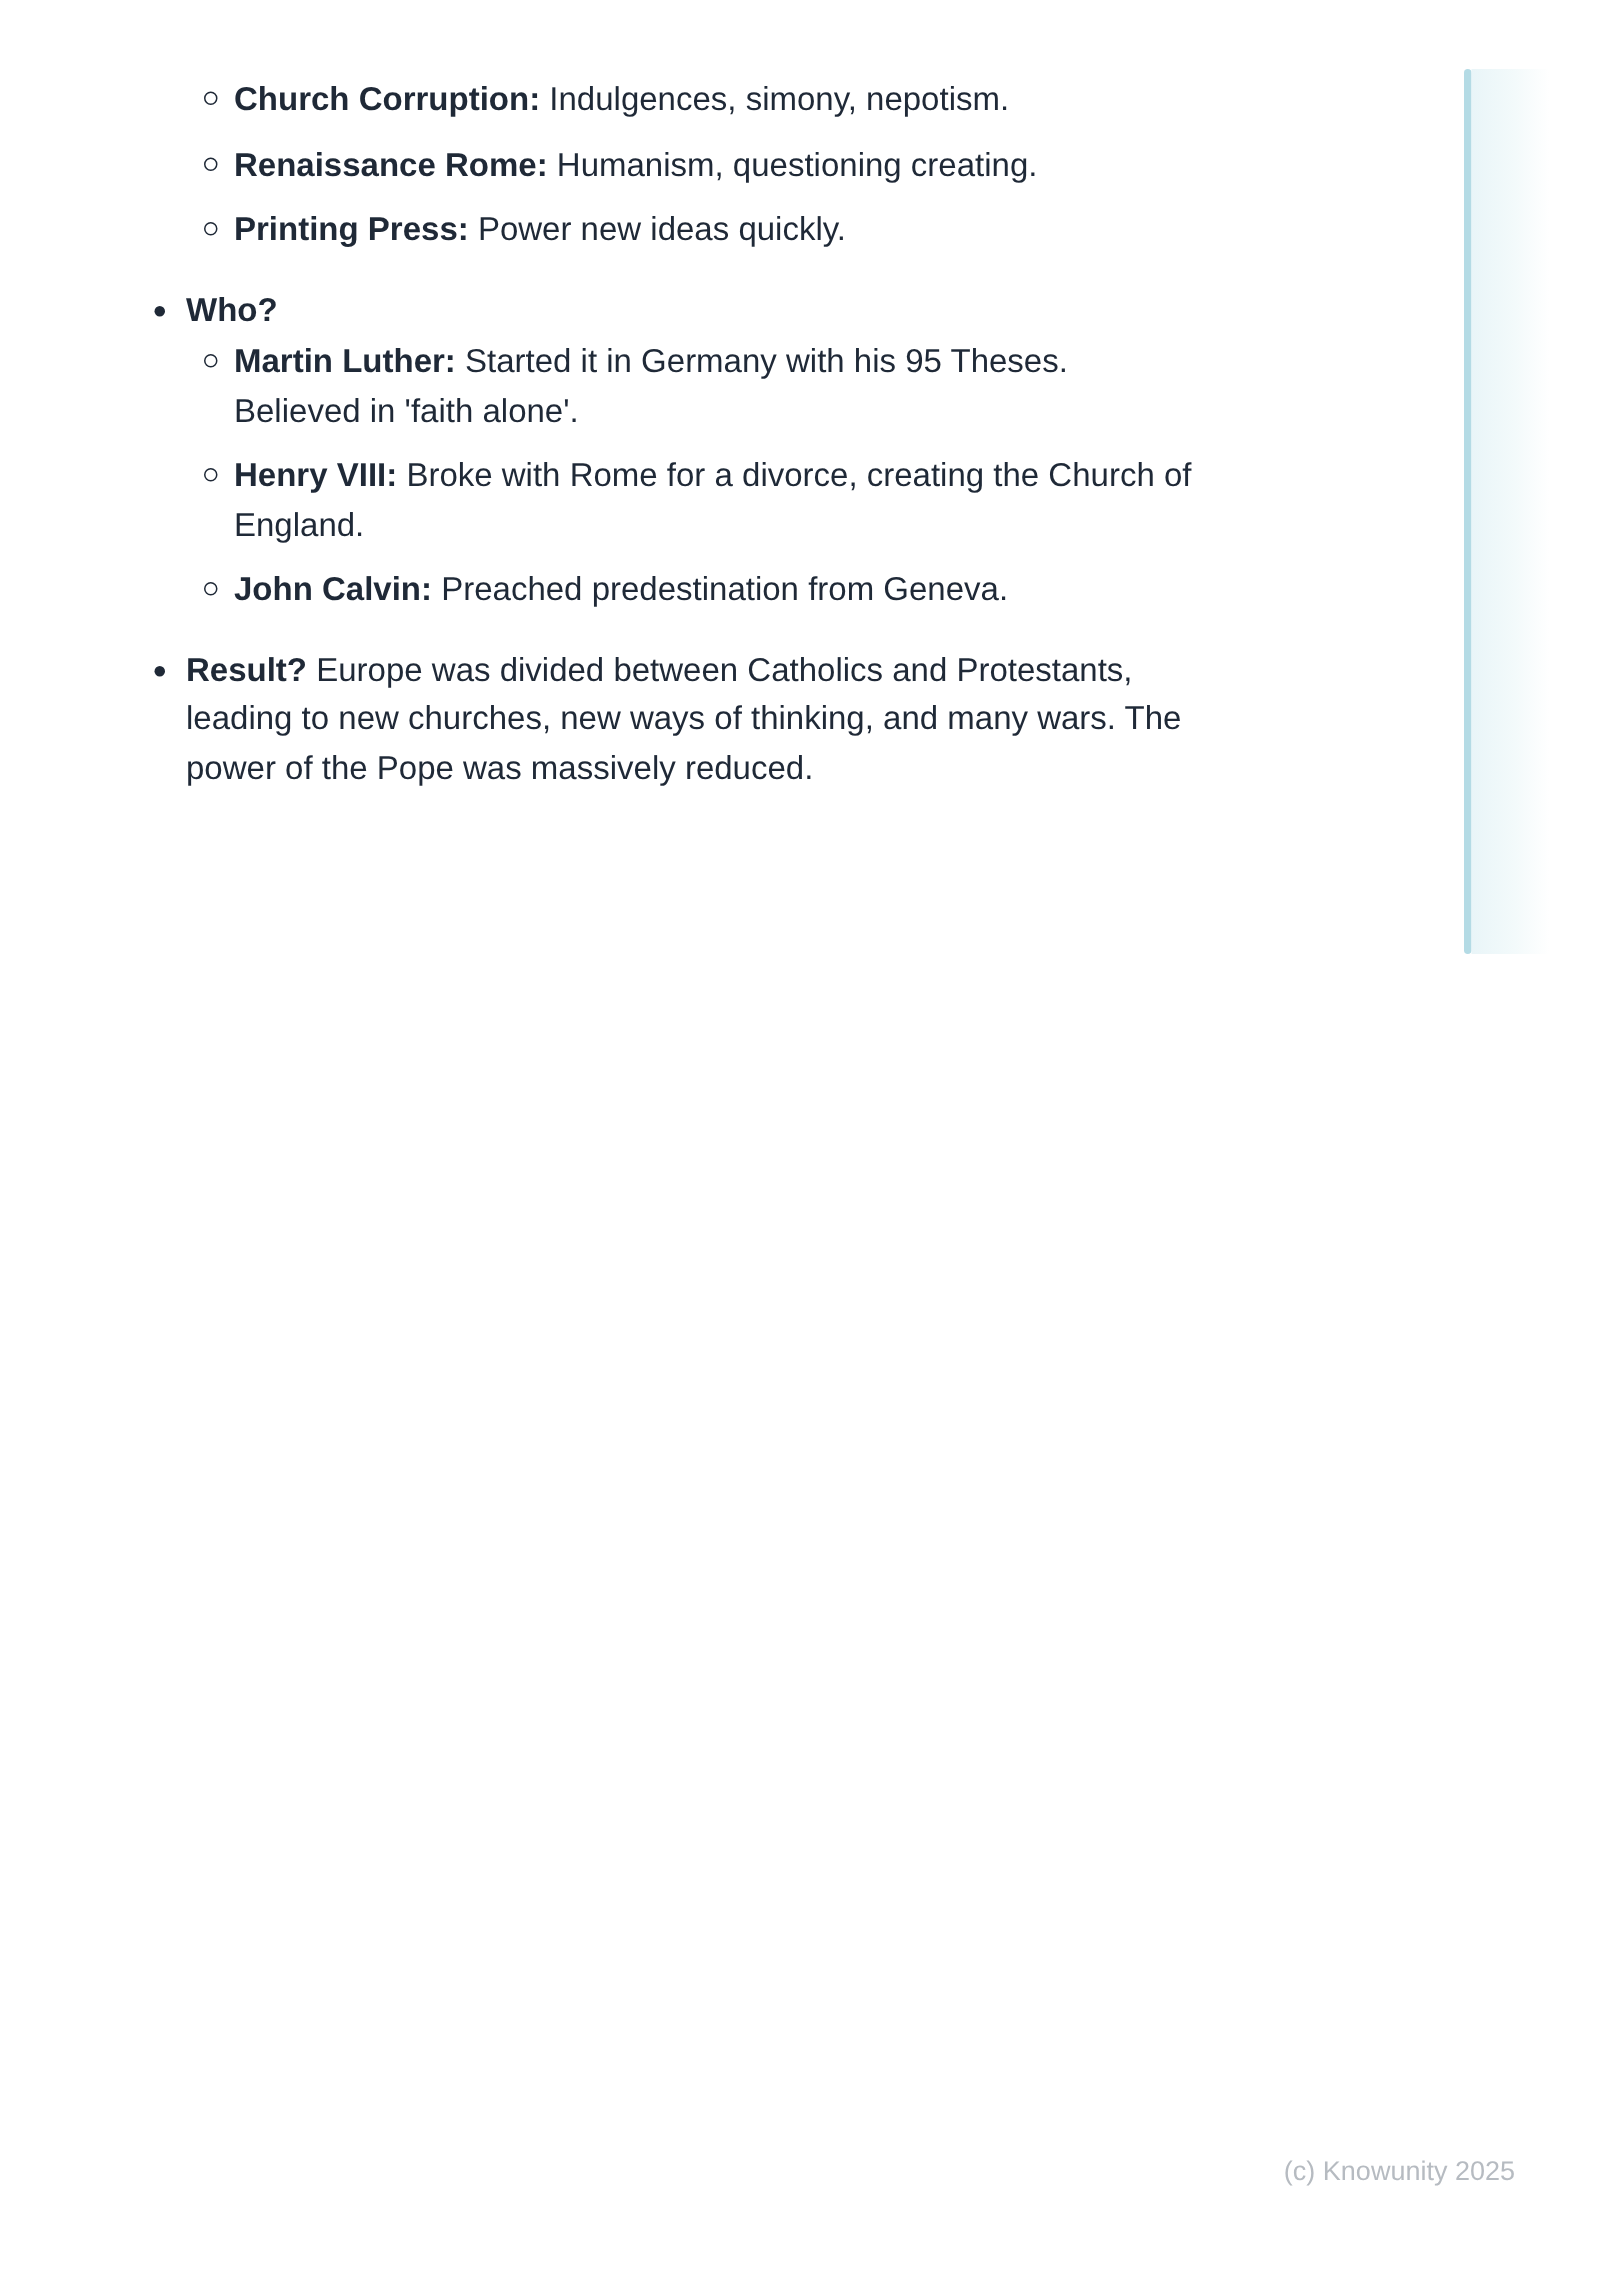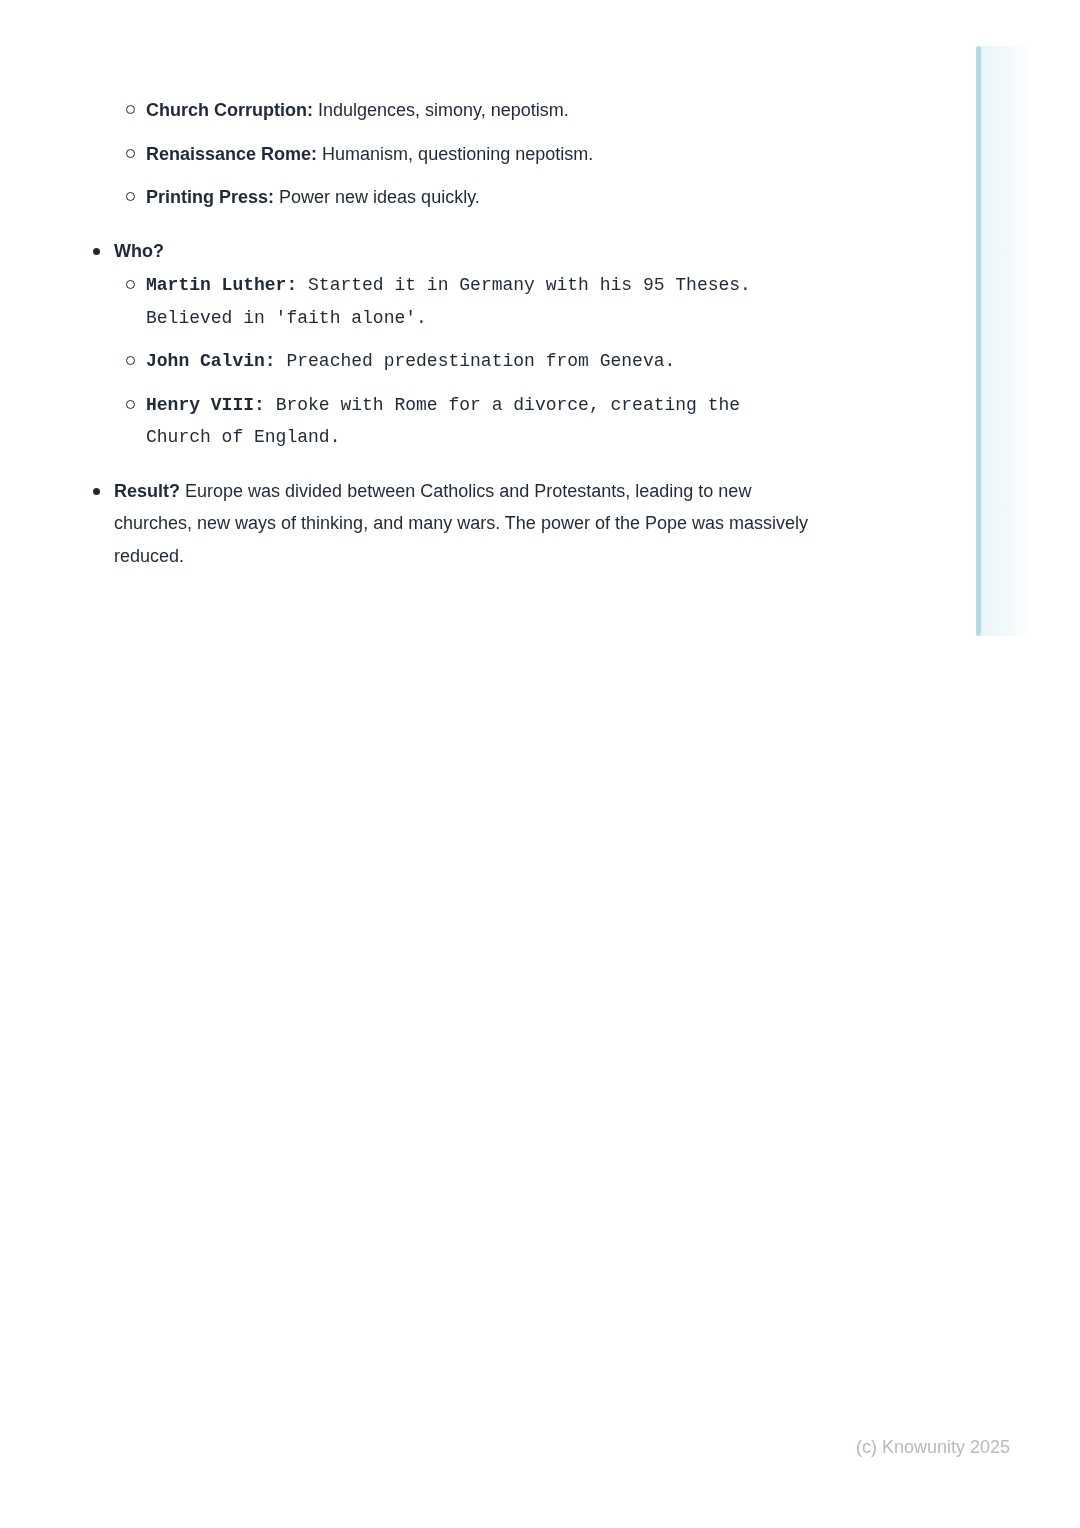--- a/index.html
+++ b/index.html
@@ -18,26 +18,25 @@
     color: var(--text-color, #1f2937);
     overflow: hidden;
   }
   .page {
     position: absolute;
     inset: 0;
     background: #ffffff;
   }
   .content {
     position: absolute;
-    left: 114px;
+    left: 124px;
     top: 50px;
     width: 700px;
-    font-size: 18px;
+    font-size: 22px;
     line-height: 32.5px;
-    margin-top: 44px;
   }
   ul { list-style: none; }
   li { position: relative; }
   strong.term { font-weight: 700; }
 
   
   .sub-list { margin-left: 32px; }
   .sub-list > li { width: 645px; }
   .sub-list > li + li { margin-top: 11px; }
   .sub-list > li::before {
@@ -61,21 +60,21 @@
   .main-list > li::before {
     content: "";
     position: absolute;
     left: -21px;
     top: 13px;
     width: 7px;
     height: 7px;
     border-radius: 50%;
     background: var(--text-color, #1f2937);
   }
-  .main-list .sub-list { margin-top: 2px; font-family: Liberation Mono, monospace; }
+  .main-list .sub-list { margin-top: 2px; }
   .main-item { width: 700px; }
 
   
   .side-decoration {
     position: absolute;
     left: 976px;
     top: 46px;
     width: 57px;
     height: 590px;
   }
@@ -116,43 +115,43 @@
 
   <div class="content">
 
     <ul class="sub-list top-orphan">
       <li>
         <strong class="term">Church Corruption:</strong>
         <span>Indulgences, simony, nepotism.</span>
       </li>
       <li>
         <strong class="term">Renaissance Rome:</strong>
-        <span>Humanism, questioning nepotism.</span>
+        <span>Humanism, questioning creating.</span>
       </li>
       <li>
         <strong class="term">Printing Press:</strong>
         <span>Power new ideas quickly.</span>
       </li>
     </ul>
 
     <ul class="main-list">
       <li class="main-item">
         <strong class="term">Who?</strong>
         <ul class="sub-list">
           <li>
             <strong class="term">Martin Luther:</strong>
             <span>Started it in Germany with his 95 Theses. Believed in 'faith alone'.</span>
           </li>
           <li>
+            <strong class="term">Henry VIII:</strong>
+            <span>Broke with Rome for a divorce, creating the Church of England.</span>
+          </li>
+          <li>
             <strong class="term">John Calvin:</strong>
             <span>Preached predestination from Geneva.</span>
-          </li>
-          <li>
-            <strong class="term">Henry VIII:</strong>
-            <span>Broke with Rome for a divorce, creating the Church of England.</span>
           </li>
         </ul>
       </li>
       <li class="main-item">
         <strong class="term">Result?</strong>
         <span>Europe was divided between Catholics and Protestants, leading to new churches, new ways of thinking, and many wars. The power of the Pope was massively reduced.</span>
       </li>
     </ul>
 
   </div>

